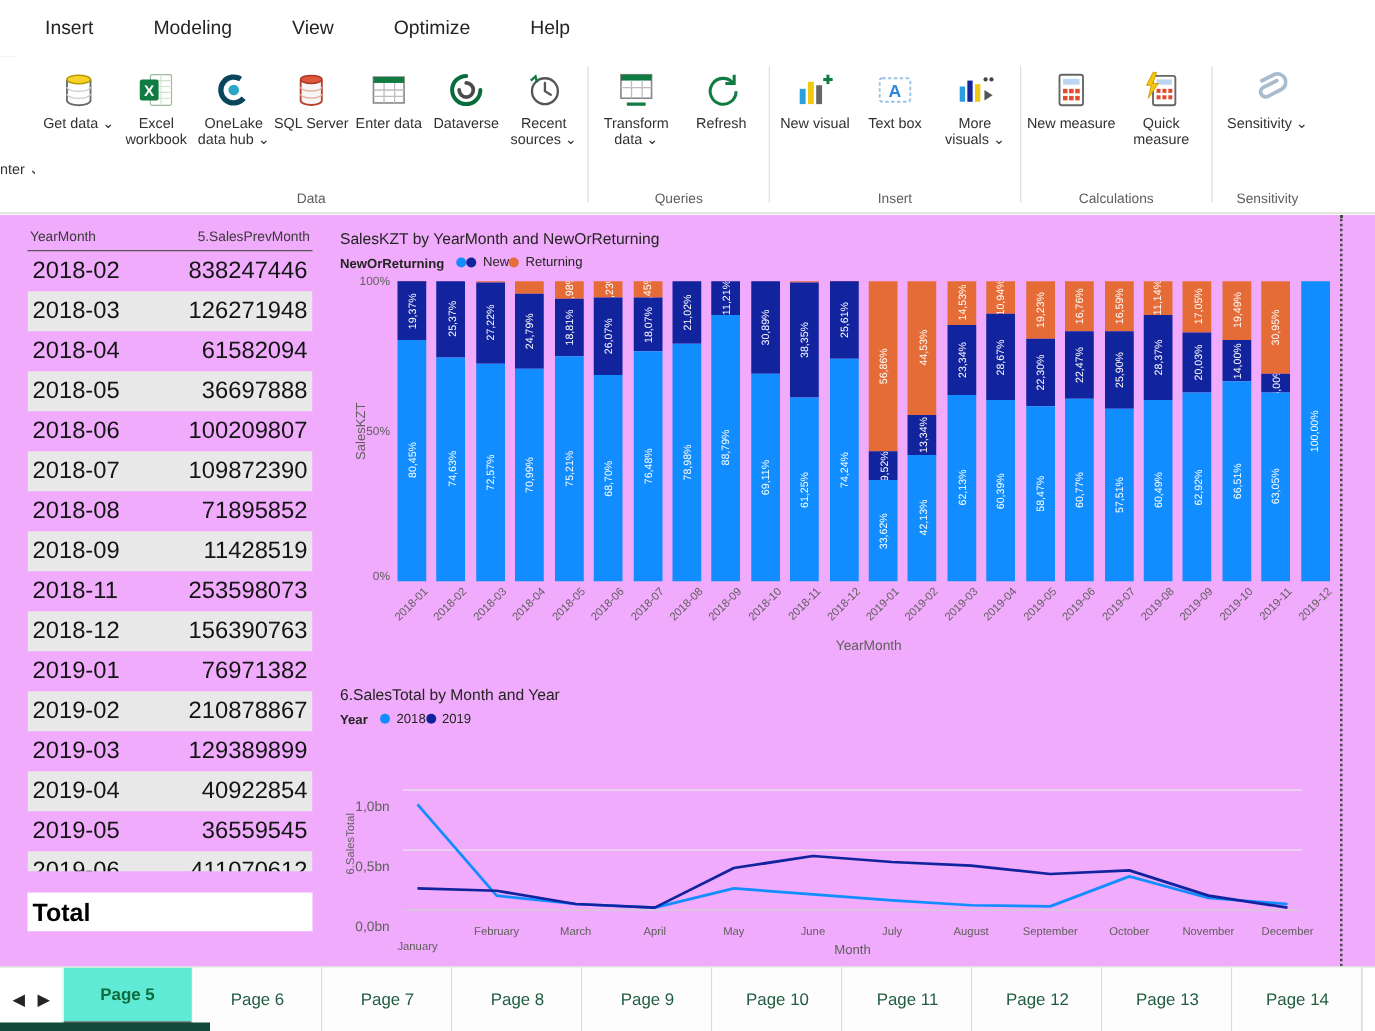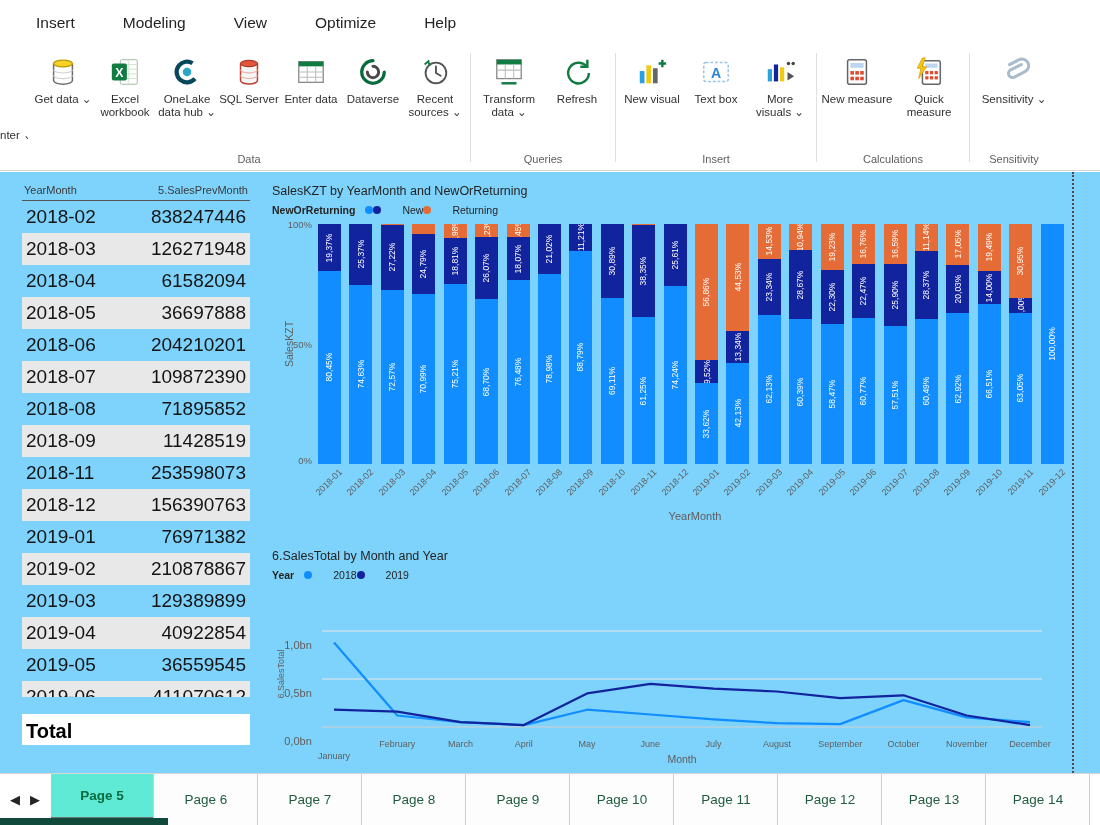--- a/index.html
+++ b/index.html
@@ -22,40 +22,40 @@
   .ribbon-group { display:flex; flex-direction:column; padding:4px 4px 0; }
   .ribbon-buttons { flex:1; display:flex; align-items:flex-start; }
   .ribbon-btn { display:flex; flex-direction:column; align-items:center; text-align:center;
                 font-size:11.5px; color:#323130; padding-top:5px; cursor:pointer; line-height:1.15; }
   .ribbon-btn .ricon { width:36px; height:36px; margin-bottom:3px; display:flex; align-items:center; justify-content:center; }
   .ribbon-btn .ricon svg { width:32px; height:32px; }
   .group-label { text-align:center; font-size:11px; color:#605e5c; padding:3px 0 5px; }
   .group-sep { width:1px; background:#e1dfdd; margin:8px 0; }
 
   
-  .canvas { position:absolute; top:172px; left:0; width:1100px; height:601px; background:#7dd3fc; }
+  .canvas { position:absolute; top:172px; left:0; width:1100px; height:601px; background:#f0abfc; }
   .sel-border { position:absolute; left:1072px; top:0; height:653px; border-left:2px dotted #4a4a4a; }
 
   
   .table-visual { position:absolute; left:22px; top:12px; width:228px; height:575px; }
   .t-head { display:flex; justify-content:space-between; font-size:11px; color:#3b3a39;
             padding:0 2px 4px 2px; border-bottom:1px solid #555; }
   .t-rows { height:496px; overflow:hidden; }
   .t-row { display:flex; justify-content:space-between; align-items:center; height:32px;
            font-size:19px; color:#141414; padding:0 4px; }
   .t-row.alt { background:#e8e8e8; }
   .t-val { text-align:right; }
   .t-total { position:absolute; left:0; bottom:14px; width:100%; background:#fff;
              font-size:20px; font-weight:bold; color:#000; padding:6px 4px 2px; }
 
   
   .v-title { font-size:12.5px; color:#252423; }
   .v-legend { margin-top:6px; display:flex; align-items:center; gap:10px; font-size:10.5px; color:#252423; }
   .leg-title { font-weight:bold; }
-  .leg-item { display:inline-flex; align-items:center; gap:21px; cursor:pointer; }
+  .leg-item { display:inline-flex; align-items:center; gap:5px; cursor:pointer; }
   .dot { display:inline-block; width:8px; height:8px; border-radius:50%; }
 
   
   .bar-visual { position:absolute; left:272px; top:12px; width:800px; height:362px; }
   .plot-row { display:flex; margin-top:8px; }
   .y-area { width:46px; position:relative; }
   .y-axis-title { position:absolute; left:-6px; top:50%; transform:translateY(-50%) rotate(-90deg);
                   font-size:10.5px; color:#605e5c; }
   .ytick { position:absolute; right:6px; font-size:9.5px; color:#605e5c; }
   .bars { flex:1; height:240px; display:flex; justify-content:space-between; align-items:flex-end; padding-right:8px; }
@@ -325,21 +325,21 @@
           <div class="t-row">
             <span class="t-ym">2018-04</span>
             <span class="t-val">61582094</span>
           </div>
           <div class="t-row alt">
             <span class="t-ym">2018-05</span>
             <span class="t-val">36697888</span>
           </div>
           <div class="t-row">
             <span class="t-ym">2018-06</span>
-            <span class="t-val">204210201</span>
+            <span class="t-val">100209807</span>
           </div>
           <div class="t-row alt">
             <span class="t-ym">2018-07</span>
             <span class="t-val">109872390</span>
           </div>
           <div class="t-row">
             <span class="t-ym">2018-08</span>
             <span class="t-val">71895852</span>
           </div>
           <div class="t-row alt">

